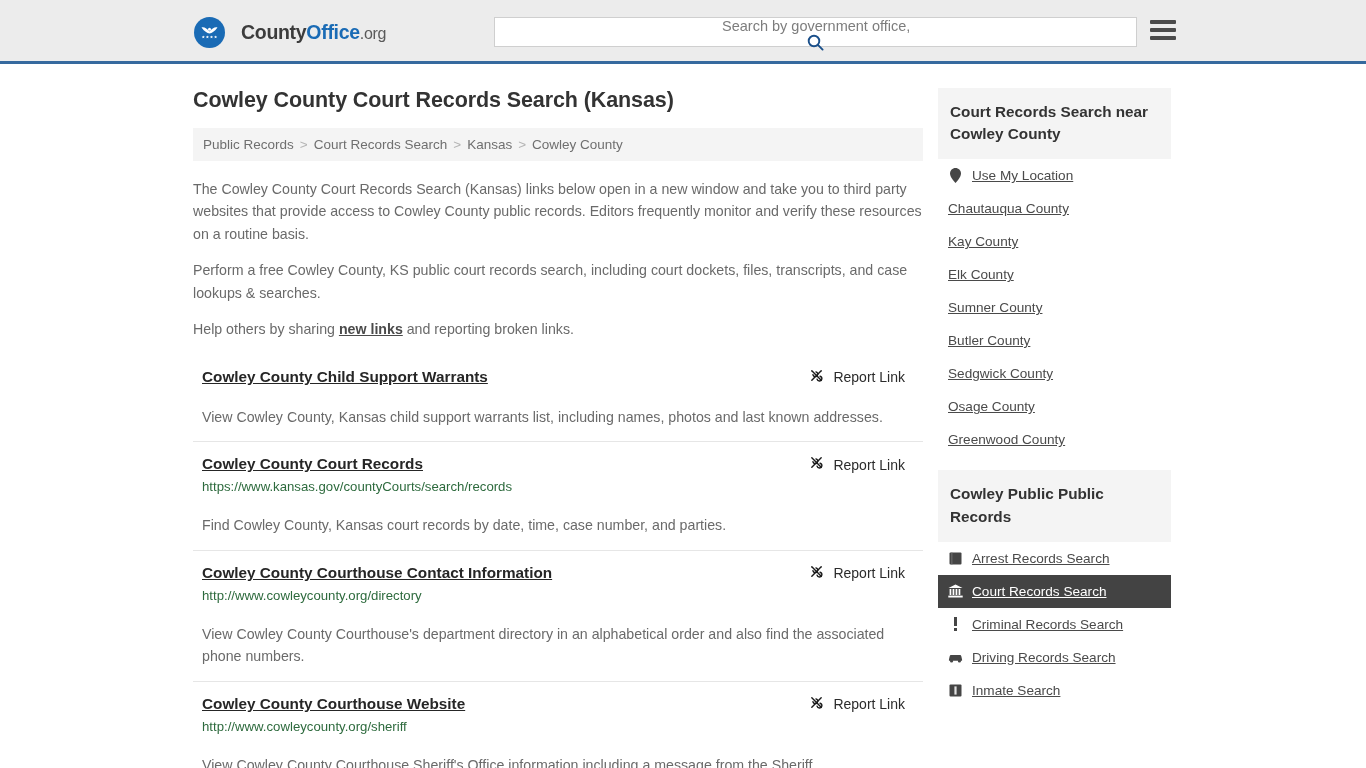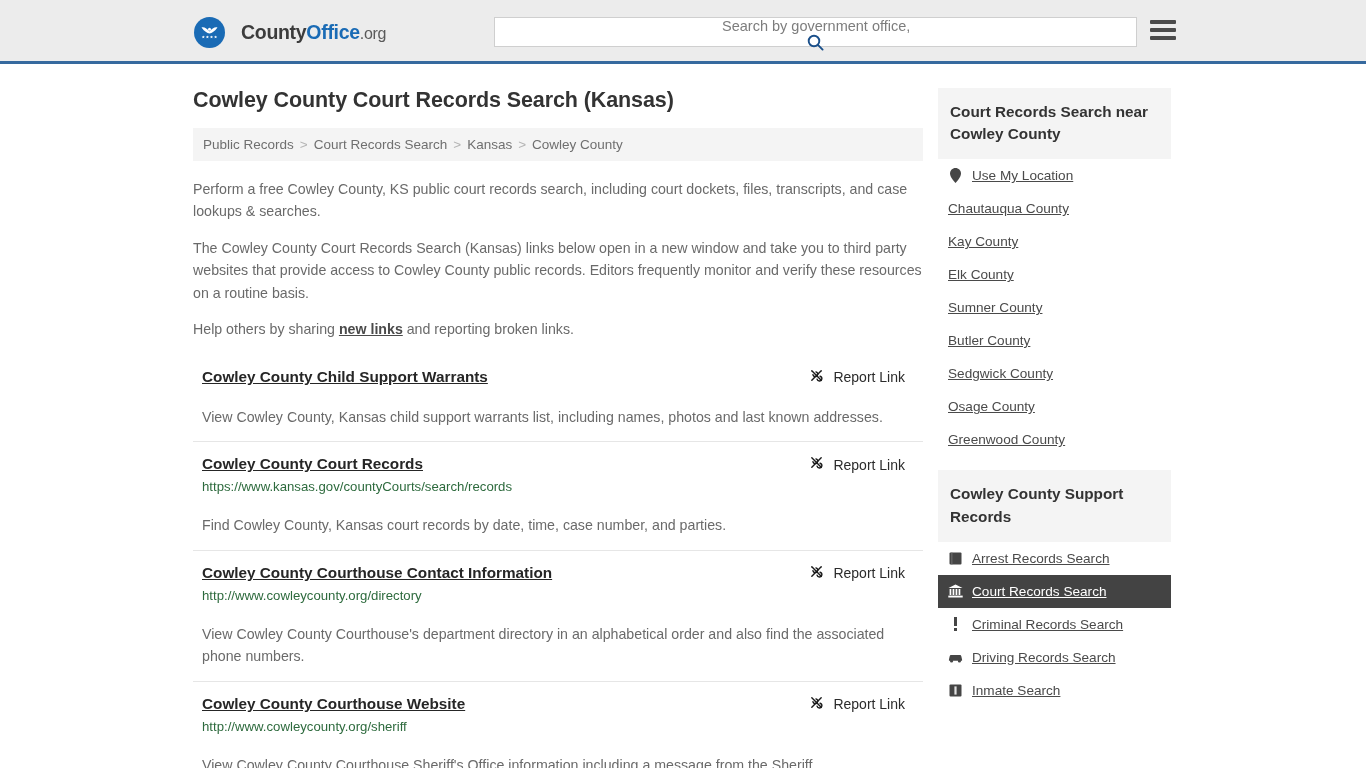--- a/index.html
+++ b/index.html
@@ -288,22 +288,22 @@
         <a>Public Records</a>
         <span class="sep">&gt;</span>
         <a>Court Records Search</a>
         <span class="sep">&gt;</span>
         <a>Kansas</a>
         <span class="sep">&gt;</span>
         <span class="current">Cowley County</span>
       </div>
 
       <div class="intro">
+        <p>The Cowley County Court Records Search (Kansas) links below open in a new window and take you to third party websites that provide access to Cowley County public records. Editors frequently monitor and verify these resources on a routine basis.</p>
         <p>Perform a free Cowley County, KS public court records search, including court dockets, files, transcripts, and case lookups &amp; searches.</p>
-        <p>The Cowley County Court Records Search (Kansas) links below open in a new window and take you to third party websites that provide access to Cowley County public records. Editors frequently monitor and verify these resources on a routine basis.</p>
         <p><span>Help others by sharing </span><a class="newlinks">new links</a><span> and reporting broken links.</span></p>
       </div>
 
       <div class="results">
 
         <div class="result">
           <div class="result-head">
             <a class="result-title">Cowley County Child Support Warrants</a>
             <span class="report-link">
               <span>
@@ -443,21 +443,21 @@
           <li class="side-item">
             <span class="si-label">Osage County</span>
           </li>
           <li class="side-item">
             <span class="si-label">Greenwood County</span>
           </li>
         </ul>
       </div>
 
       <div class="side-panel">
-        <div class="side-head">Cowley County Support Records</div>
+        <div class="side-head">Cowley Public Public Records</div>
         <ul class="side-list">
 
           <li class="side-item">
             <span class="side-icon">
               <svg width="13" height="13" viewBox="0 0 13 13">
                 <rect x="0.5" y="0.5" width="12" height="12" rx="1" fill="#454545"></rect>
                 <rect x="2.3" y="0.5" width="1.1" height="12" fill="#6d6d6d"></rect>
               </svg>
             </span>
             <span class="si-label">Arrest Records Search</span>

